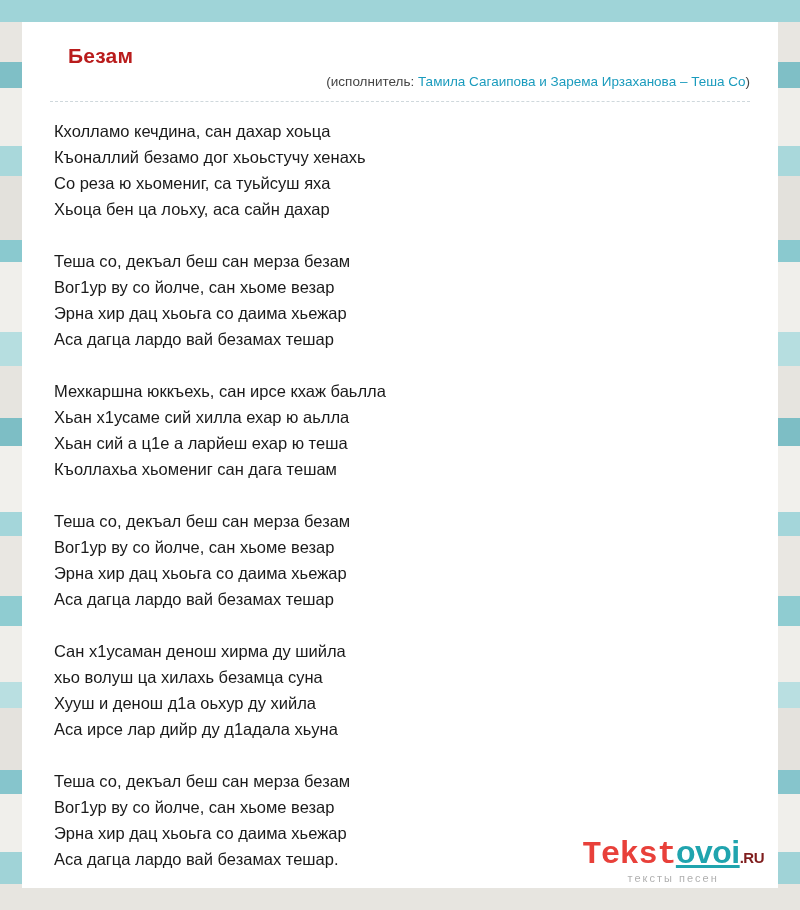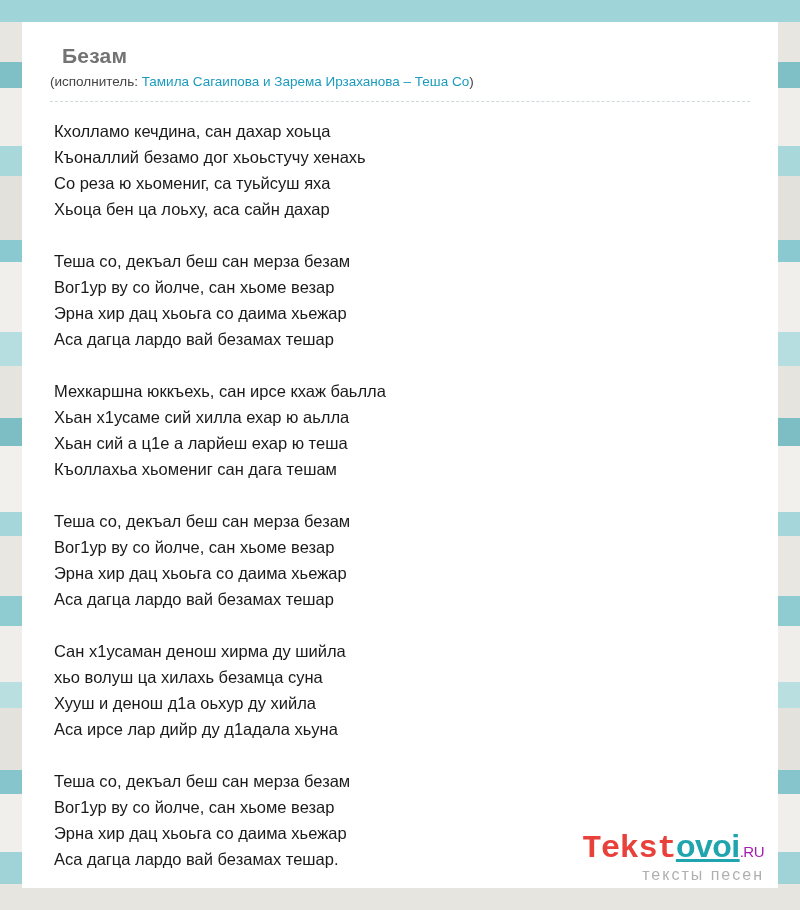--- a/index.html
+++ b/index.html
@@ -35,33 +35,34 @@
     top: 22px;
     width: 756px;
     height: 866px;
     background: #ffffff;
     box-sizing: border-box;
     padding: 22px 28px 10px 28px;
     z-index: 2;
   }
 
   #song-title {
-    color: #737373;
+    color: #b91c1c;
     font-size: 21px;
     font-weight: bold;
-    margin: 0 0 6px 12px;
+    margin: 0 0 6px 18px;
     letter-spacing: 0.2px;
   }
 
   #performer-line {
     font-size: 13.5px;
     color: #444444;
     padding-bottom: 12px;
     border-bottom: 1px dashed #cfd8dc;
     margin-bottom: 16px;
+    text-align: right;
   }
   #performer-line a {
     color: #1a9bbd;
     text-decoration: none;
   }
 
   #lyrics {
     font-size: 16.5px;
     line-height: 26px;
     color: #1a1a1a;
@@ -82,29 +83,30 @@
   #logo-main {
     font-size: 32px;
     font-weight: bold;
     letter-spacing: -0.5px;
     line-height: 32px;
   }
   .logo-red { color: #e8403a; font-family: Liberation Mono, monospace; }
   .logo-teal { color: #20a4ae; text-decoration: underline; }
   #logo-tld {
     font-size: 15px;
-    color: #a21caf;
-    font-weight: normal;
+    color: #7f1d1d;
+    font-weight: bold;
     margin-top: 8px;
   }
   #logo-sub {
-    font-size: 16px;
+    font-size: 11px;
     color: #b0b0b0;
     letter-spacing: 2px;
     margin-top: -2px;
+    text-align: center;
   }
 </style>
 </head>
 <body>
 
 <div id="bg-stripes" style="background: rgb(243, 242, 239);">
     <div class="stripe" style="top: 0px; height: 22px; background: rgb(159, 212, 216);"></div>
     <div class="stripe" style="top: 22px; height: 40px; background: rgb(232, 230, 225);"></div>
     <div class="stripe" style="top: 62px; height: 26px; background: rgb(127, 191, 198);"></div>
     <div class="stripe" style="top: 88px; height: 58px; background: rgb(239, 238, 234);"></div>

